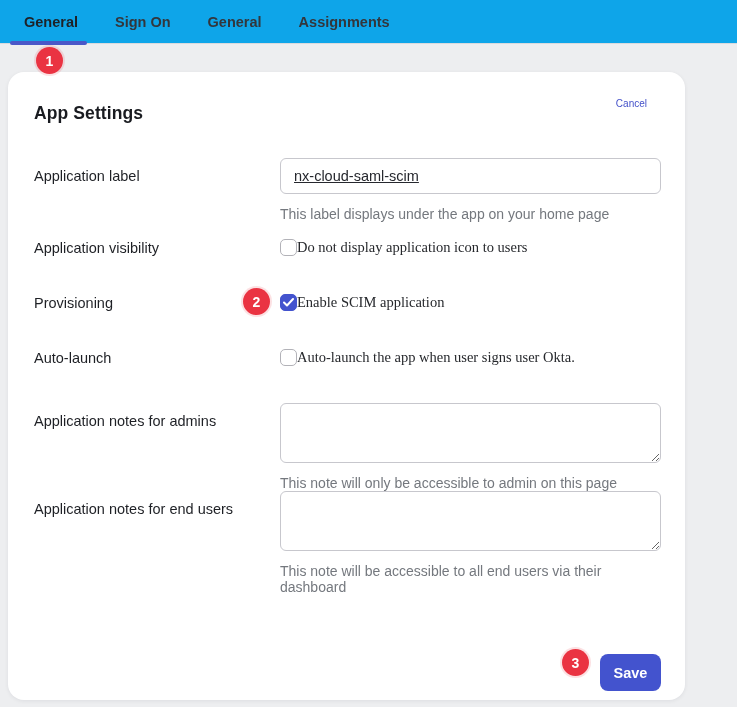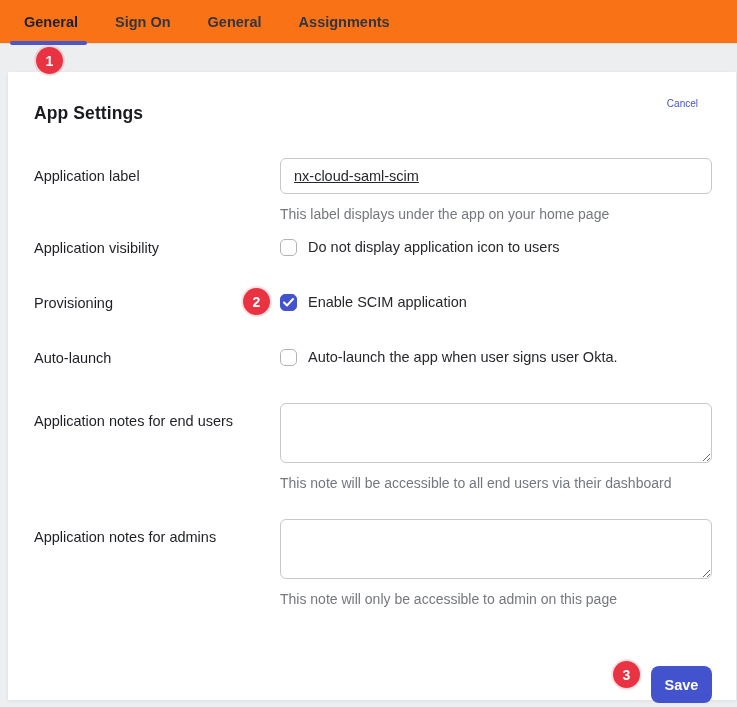--- a/index.html
+++ b/index.html
@@ -12,21 +12,21 @@
   }
 
   
   .tabbar {
     position: relative;
     height: 44px;
     display: flex;
     align-items: center;
     padding-left: 24px;
     border-bottom: 1px solid #d9dadd;
-    background: #f97316;
+    background: #0ea5e9;
   }
   .tab {
     font-size: 14.5px;
     color: #33363c;
     font-weight: 600;
     margin-right: 37px;
     cursor: pointer;
     white-space: nowrap;
   }
   .tab.active { color: #1e2127; font-weight: 700; }
@@ -51,23 +51,23 @@
     z-index: 5;
   }
   .badge-1 { position: absolute; left: 36px; top: 47px; }
   .badge-2 { position: absolute; left: 209px; top: -5px; }
   .badge-3 { margin-right: 11px; }
 
   
   .card {
     position: absolute;
     left: 8px; top: 72px;
-    width: 728px; height: 628px;
+    width: 677px; height: 628px;
     background: #ffffff;
-    border-radius: 0;
+    border-radius: 16px;
     box-shadow: 0 1px 4px rgba(20,20,40,0.07);
     padding: 24px 24px 22px 26px;
   }
   .card-header {
     display: flex;
     justify-content: space-between;
     align-items: flex-start;
     margin-bottom: 34px;
   }
   .card-title {
@@ -131,22 +131,22 @@
   .help-text {
     font-size: 14px;
     color: #74787e;
     margin-top: 12px;
     line-height: 16px;
   }
 
   .checkbox-line {
     display: flex;
     align-items: flex-end;
-    gap: 11px;
     padding-top: 0px;
+    font-family: Liberation Serif, serif;
   }
   .checkbox {
     width: 17px; height: 17px;
     border: 1.5px solid #b2b2b8;
     border-radius: 5px;
     background: #ffffff;
     flex: 0 0 17px;
     cursor: pointer;
     display: flex; align-items: center; justify-content: center;
   }
@@ -247,33 +247,33 @@
     <div class="field-col">
       <div class="checkbox-line">
         <div class="checkbox">
           
         </div>
         <div class="checkbox-label">Auto-launch the app when user signs user Okta.</div>
       </div>
     </div>
   </div>
 
+  <div class="row">
+    <div class="row-label">Application notes for admins</div>
+    <div class="field-col">
+      <textarea class="note-area" style=""></textarea>
+      <div class="help-text">This note will only be accessible to admin on this page</div>
+    </div>
+  </div>
+
   <div class="row mb-notes">
     <div class="row-label">Application notes for end users</div>
     <div class="field-col">
       <textarea class="note-area" style=""></textarea>
       <div class="help-text">This note will be accessible to all end users via their dashboard</div>
-    </div>
-  </div>
-
-  <div class="row">
-    <div class="row-label">Application notes for admins</div>
-    <div class="field-col">
-      <textarea class="note-area" style=""></textarea>
-      <div class="help-text">This note will only be accessible to admin on this page</div>
     </div>
   </div>
 
   <div class="card-footer">
     <div class="badge badge-3">3</div>
     <button class="save-button">Save</button>
   </div>
 
 </div>
 

